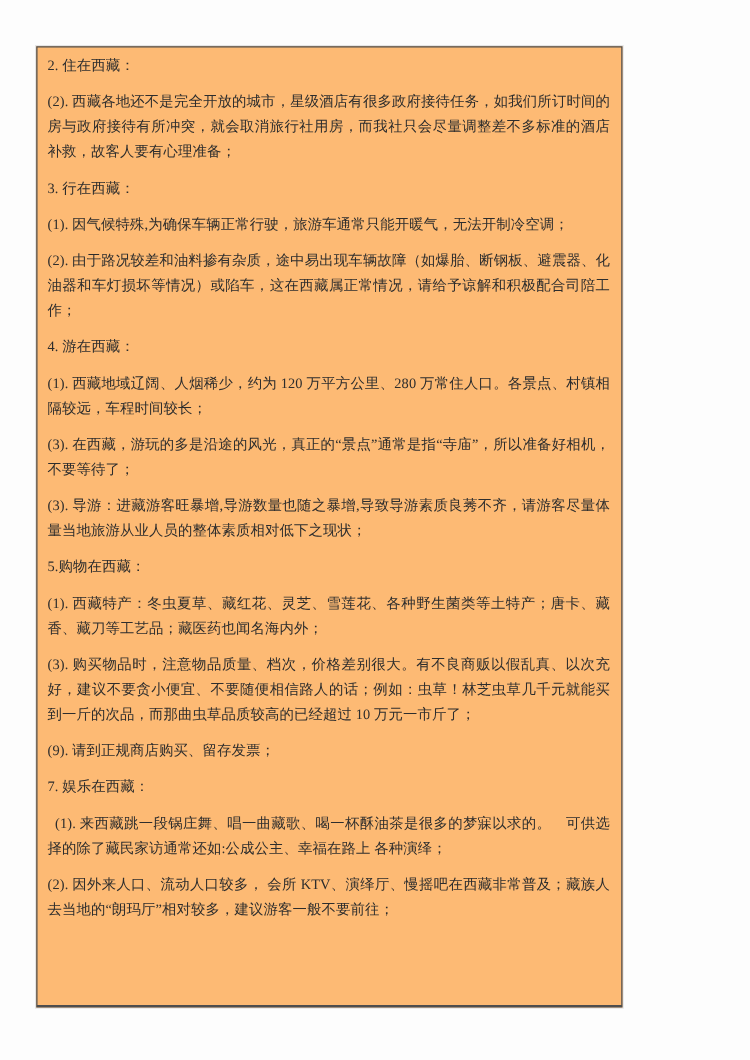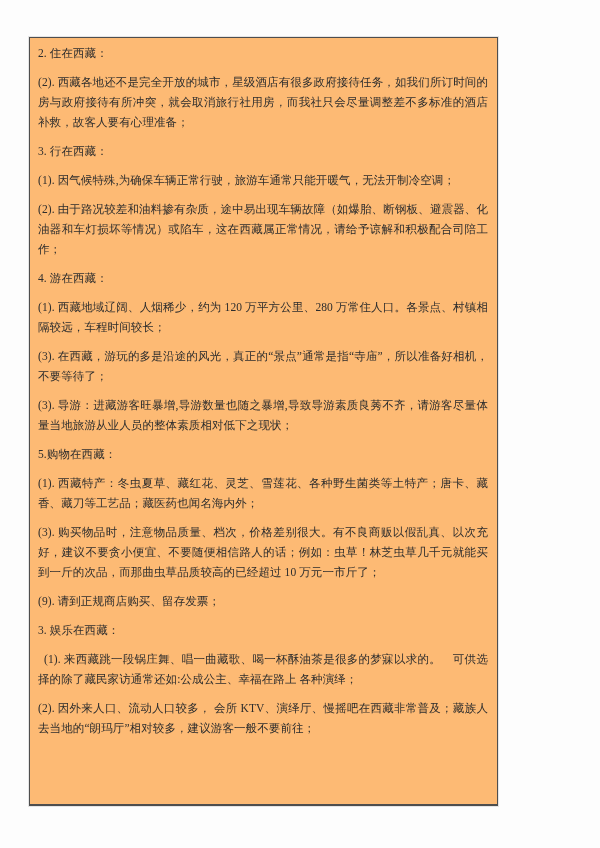--- a/index.html
+++ b/index.html
@@ -61,18 +61,18 @@
     <div class="heading">4. 游在西藏：</div>
     <div class="para">(1). 西藏地域辽阔、人烟稀少，约为 120 万平方公里、280 万常住人口。各景点、村镇相隔较远，车程时间较长；</div>
     <div class="para">(3). 在西藏，游玩的多是沿途的风光，真正的“景点”通常是指“寺庙”，所以准备好相机，不要等待了；</div>
     <div class="para">(3). 导游：进藏游客旺暴增,导游数量也随之暴增,导致导游素质良莠不齐，请游客尽量体量当地旅游从业人员的整体素质相对低下之现状；</div>
 
     <div class="heading">5.购物在西藏：</div>
     <div class="para">(1). 西藏特产：冬虫夏草、藏红花、灵芝、雪莲花、各种野生菌类等土特产；唐卡、藏香、藏刀等工艺品；藏医药也闻名海内外；</div>
     <div class="para">(3). 购买物品时，注意物品质量、档次，价格差别很大。有不良商贩以假乱真、以次充好，建议不要贪小便宜、不要随便相信路人的话；例如：虫草！林芝虫草几千元就能买到一斤的次品，而那曲虫草品质较高的已经超过 10 万元一市斤了；</div>
     <div class="para">(9). 请到正规商店购买、留存发票；</div>
 
-    <div class="heading">3. 娱乐在西藏：</div>
+    <div class="heading">7. 娱乐在西藏：</div>
     <div class="para indent-b">(1). 来西藏跳一段锅庄舞、唱一曲藏歌、喝一杯酥油茶是很多的梦寐以求的。　可供选择的除了藏民家访通常还如:公成公主、幸福在路上 各种演绎；</div>
     <div class="para">(2). 因外来人口、流动人口较多， 会所 KTV、演绎厅、慢摇吧在西藏非常普及；藏族人去当地的“朗玛厅”相对较多，建议游客一般不要前往；</div>
 
   </div>
 </div>
 
 </body></html>

